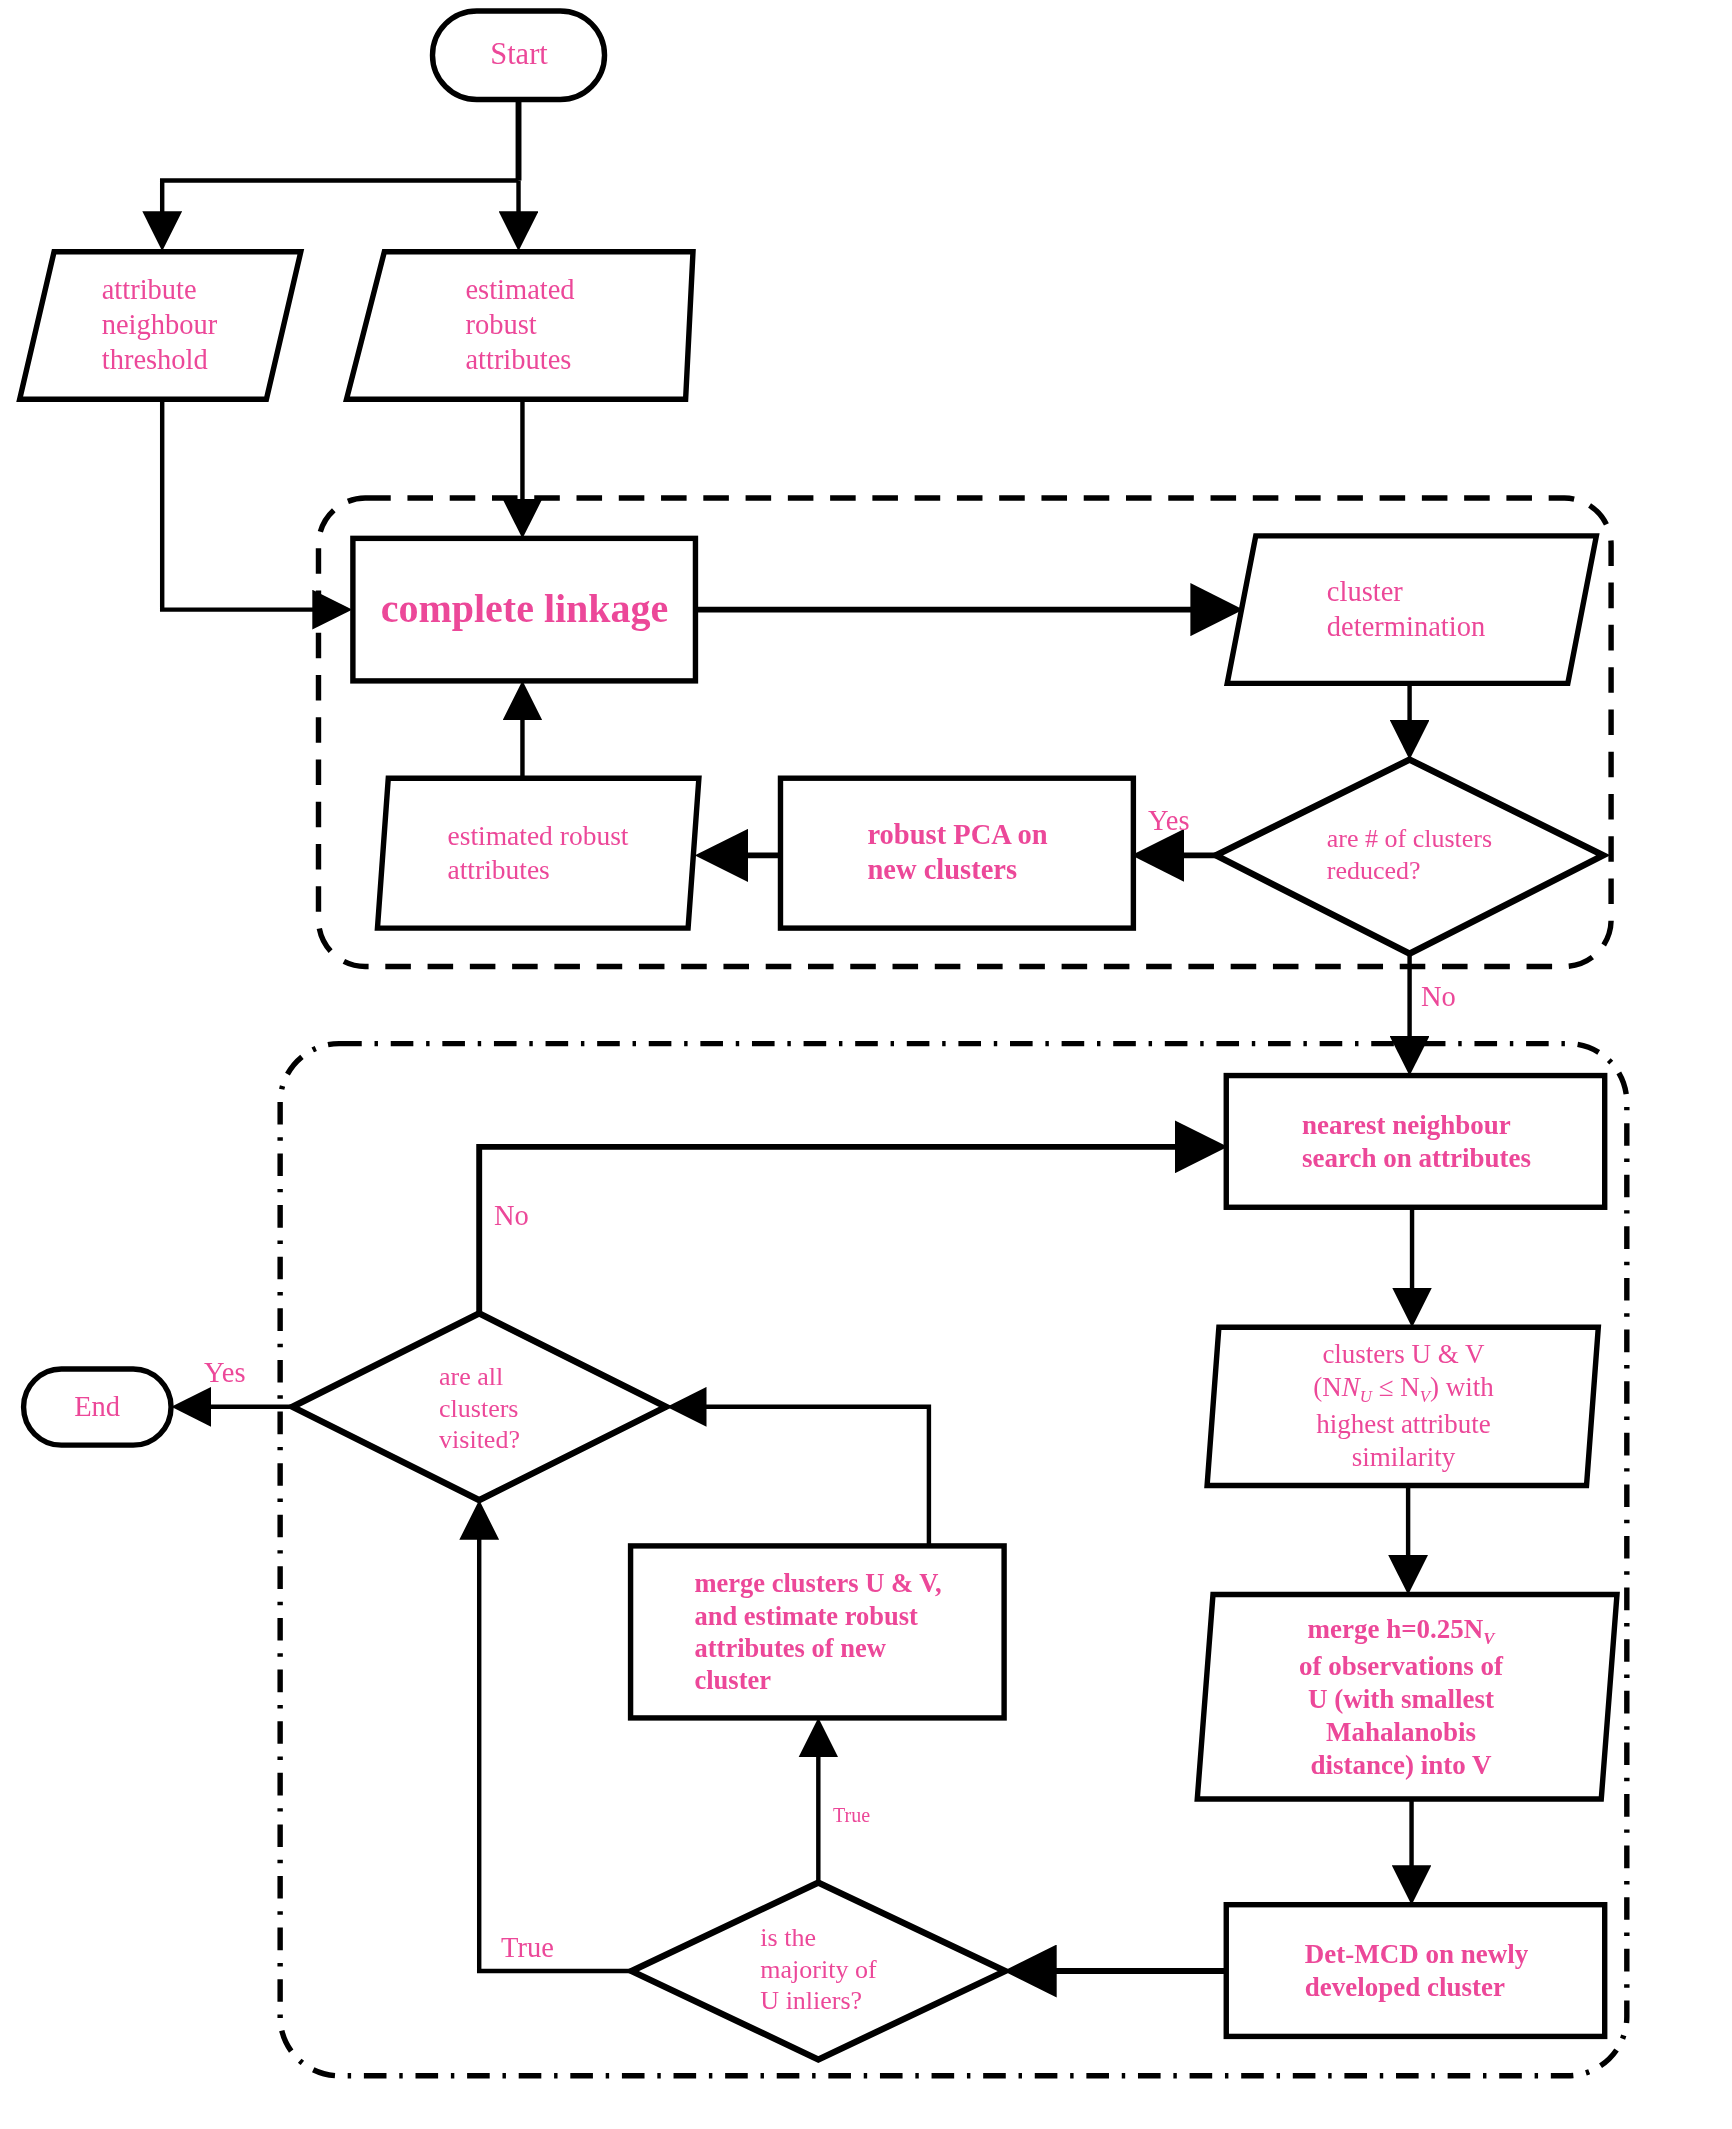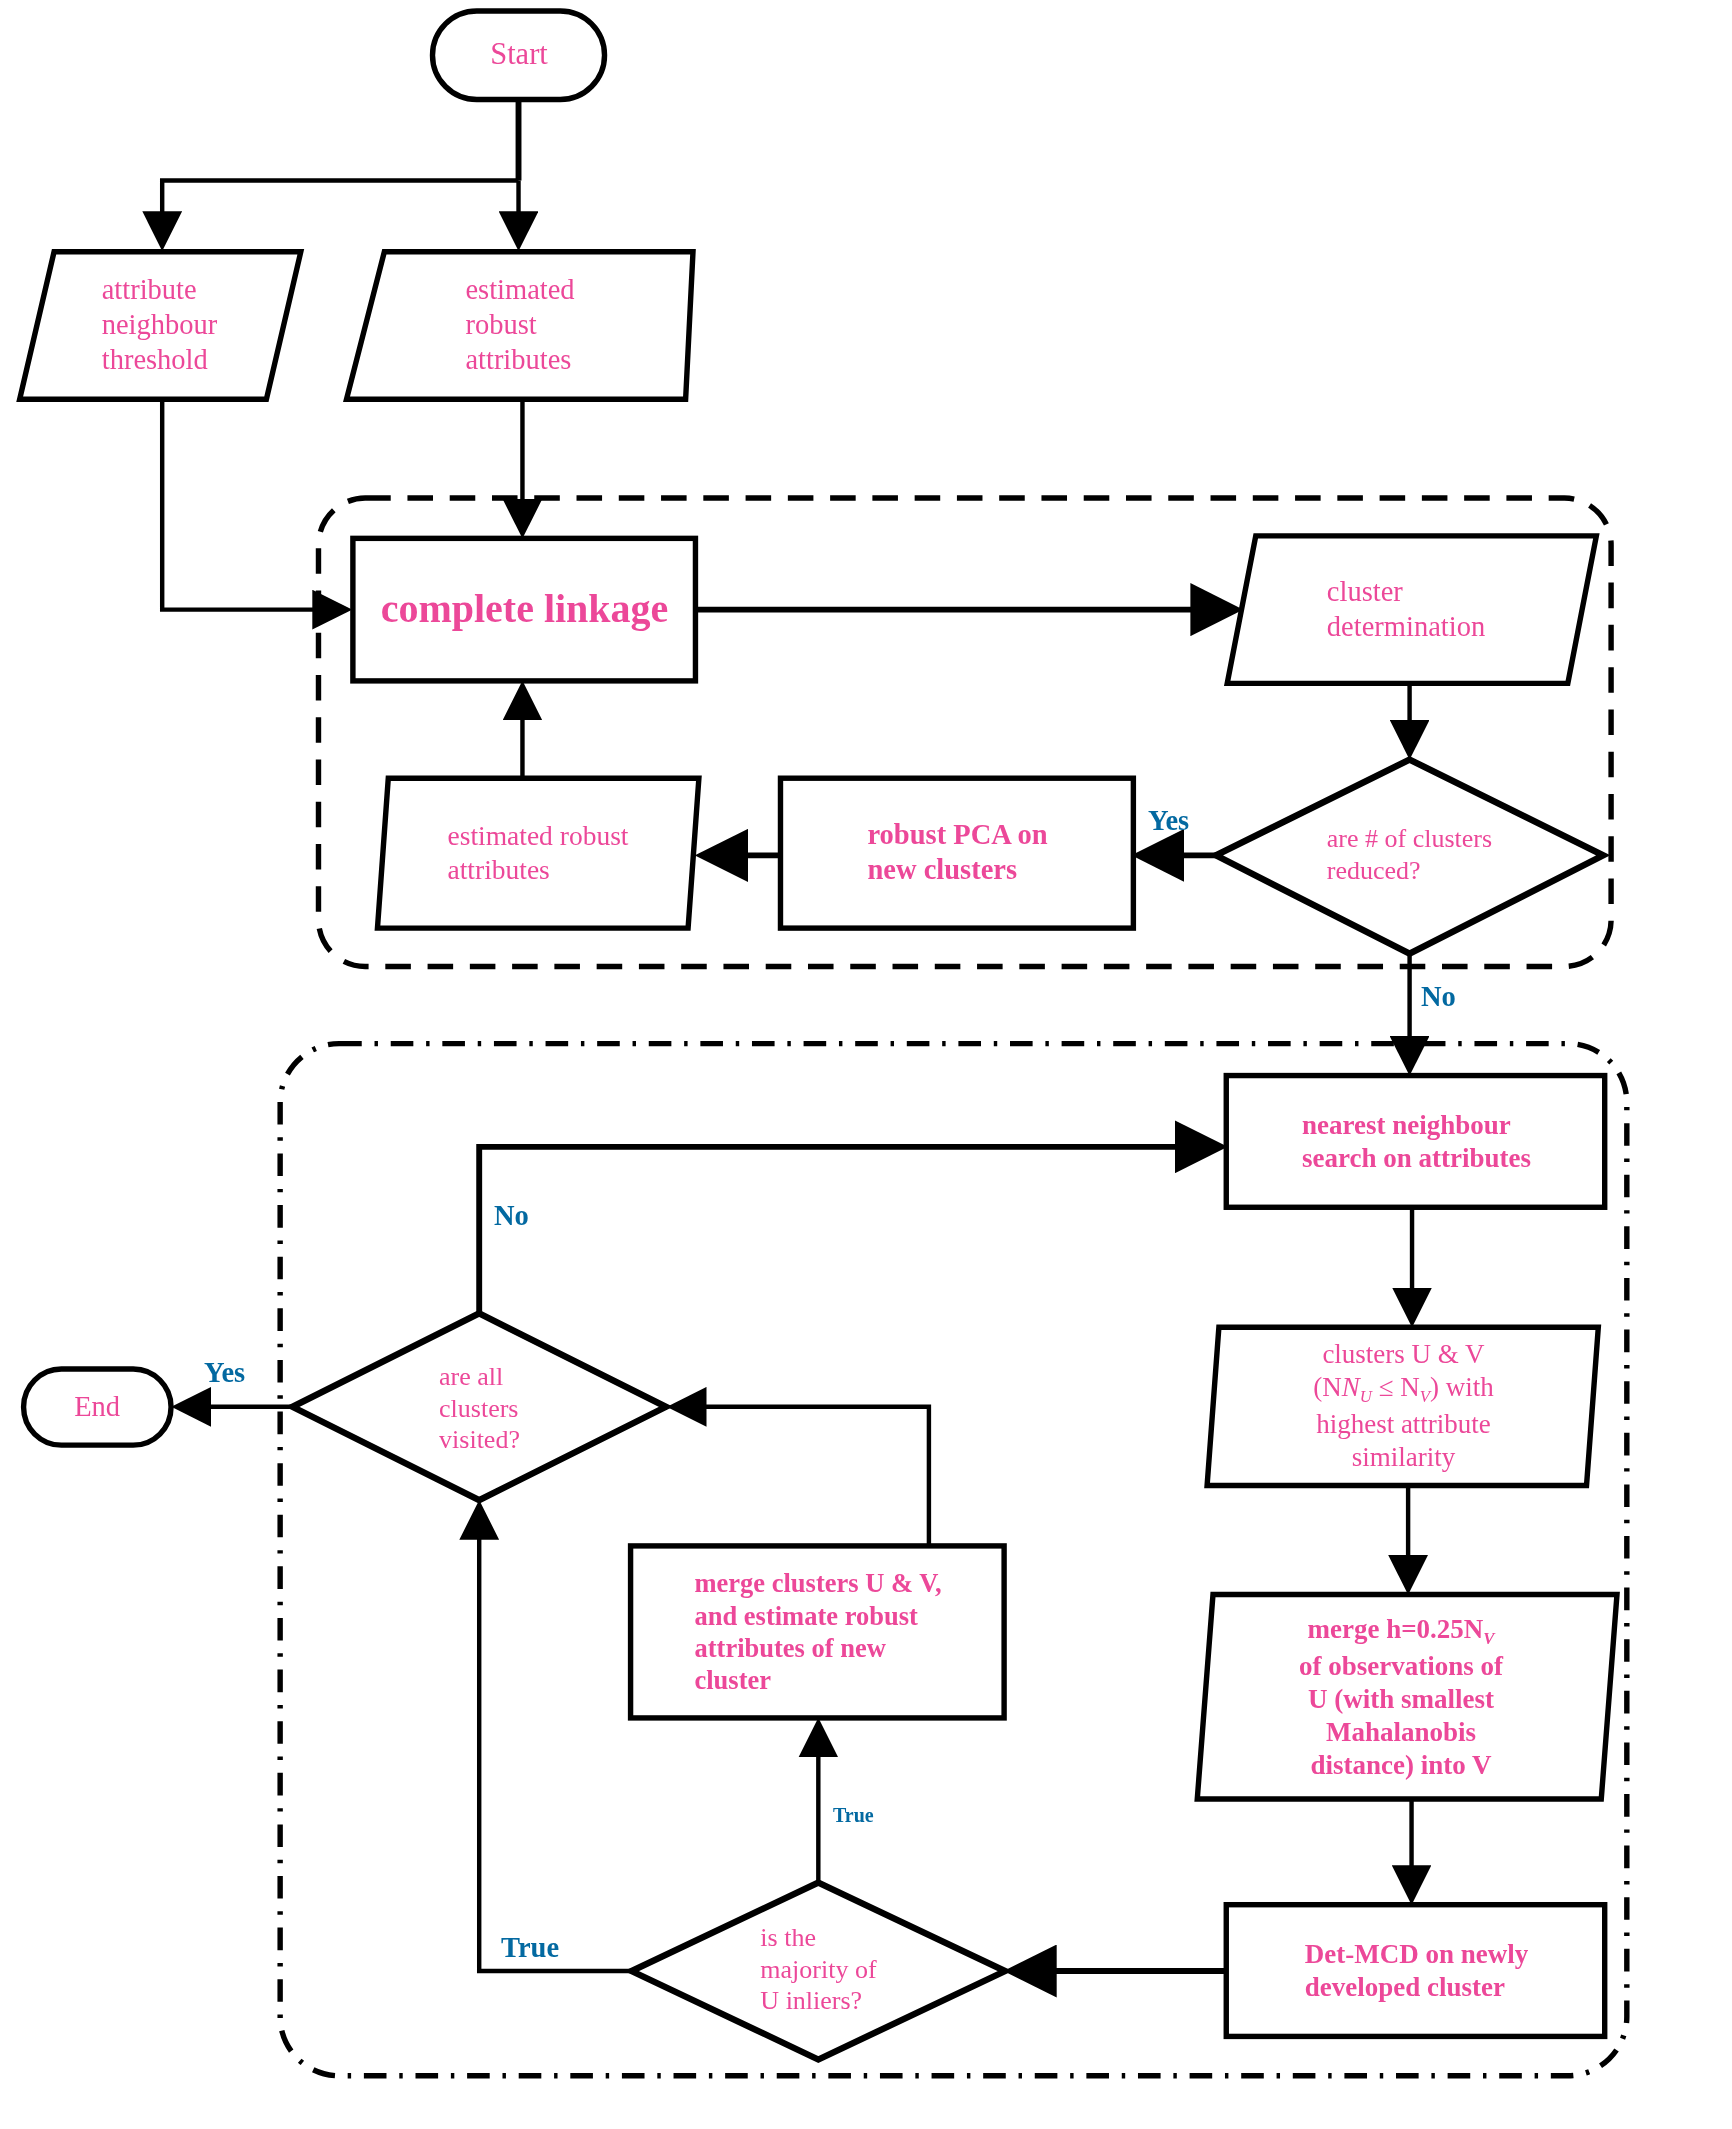--- a/index.html
+++ b/index.html
@@ -32,22 +32,22 @@
     text-align: left;
     color: #ec4899;
     line-height: 1.22;
     pointer-events: none;
     white-space: pre-line;
   }
   .t-normal { font-weight: normal; }
   .t-bold   { font-weight: bold; }
   .edge-label {
     position: absolute;
-    color: #0369a1;
-    font-weight: bold;
+    color: #ec4899;
+    font-weight: normal;
     white-space: nowrap;
   }
   .sub { font-size: 0.62em; vertical-align: sub; font-style: italic; }
   .ital { font-style: italic; }
 </style>
 </head>
 <body>
 
 <div id="flow-root">
 

